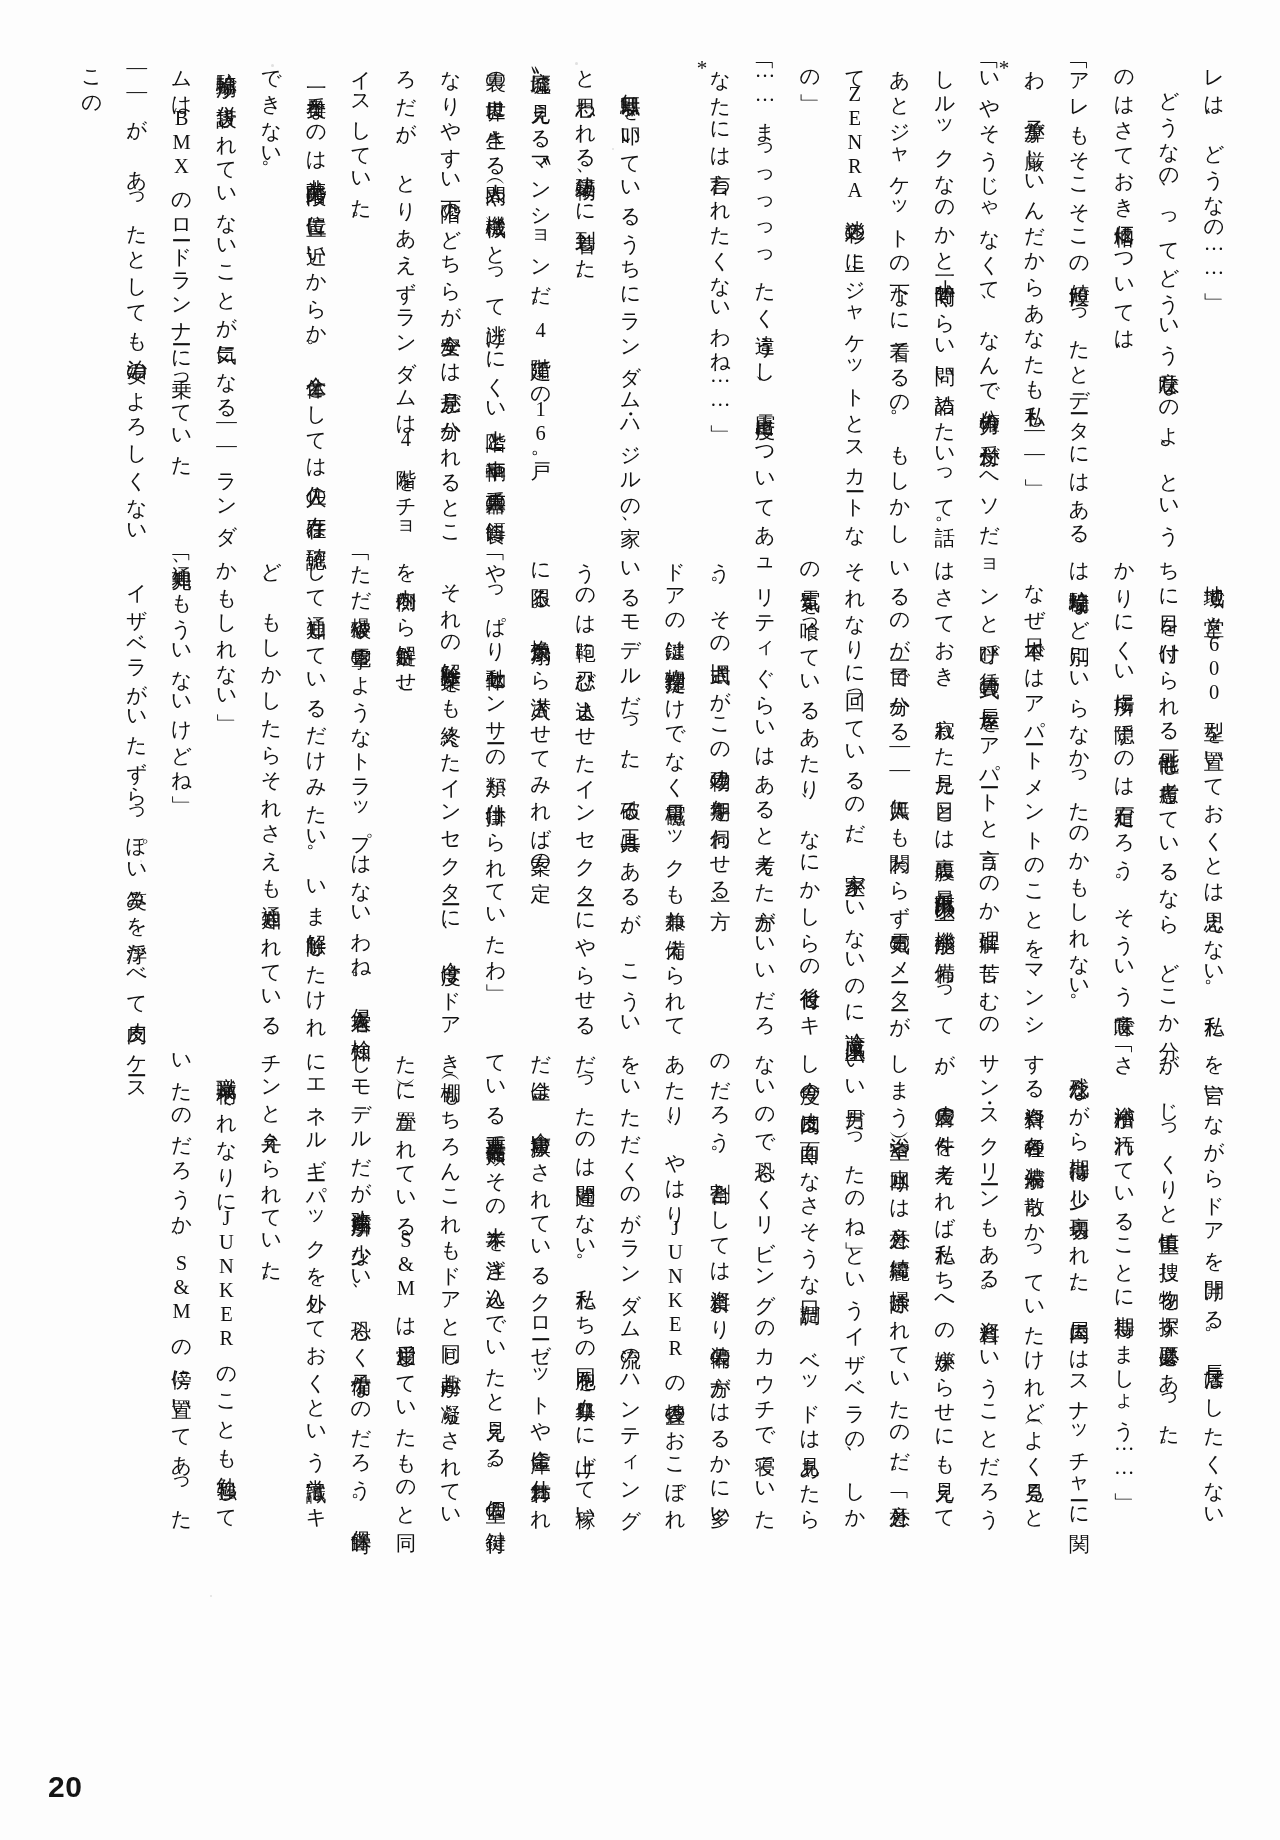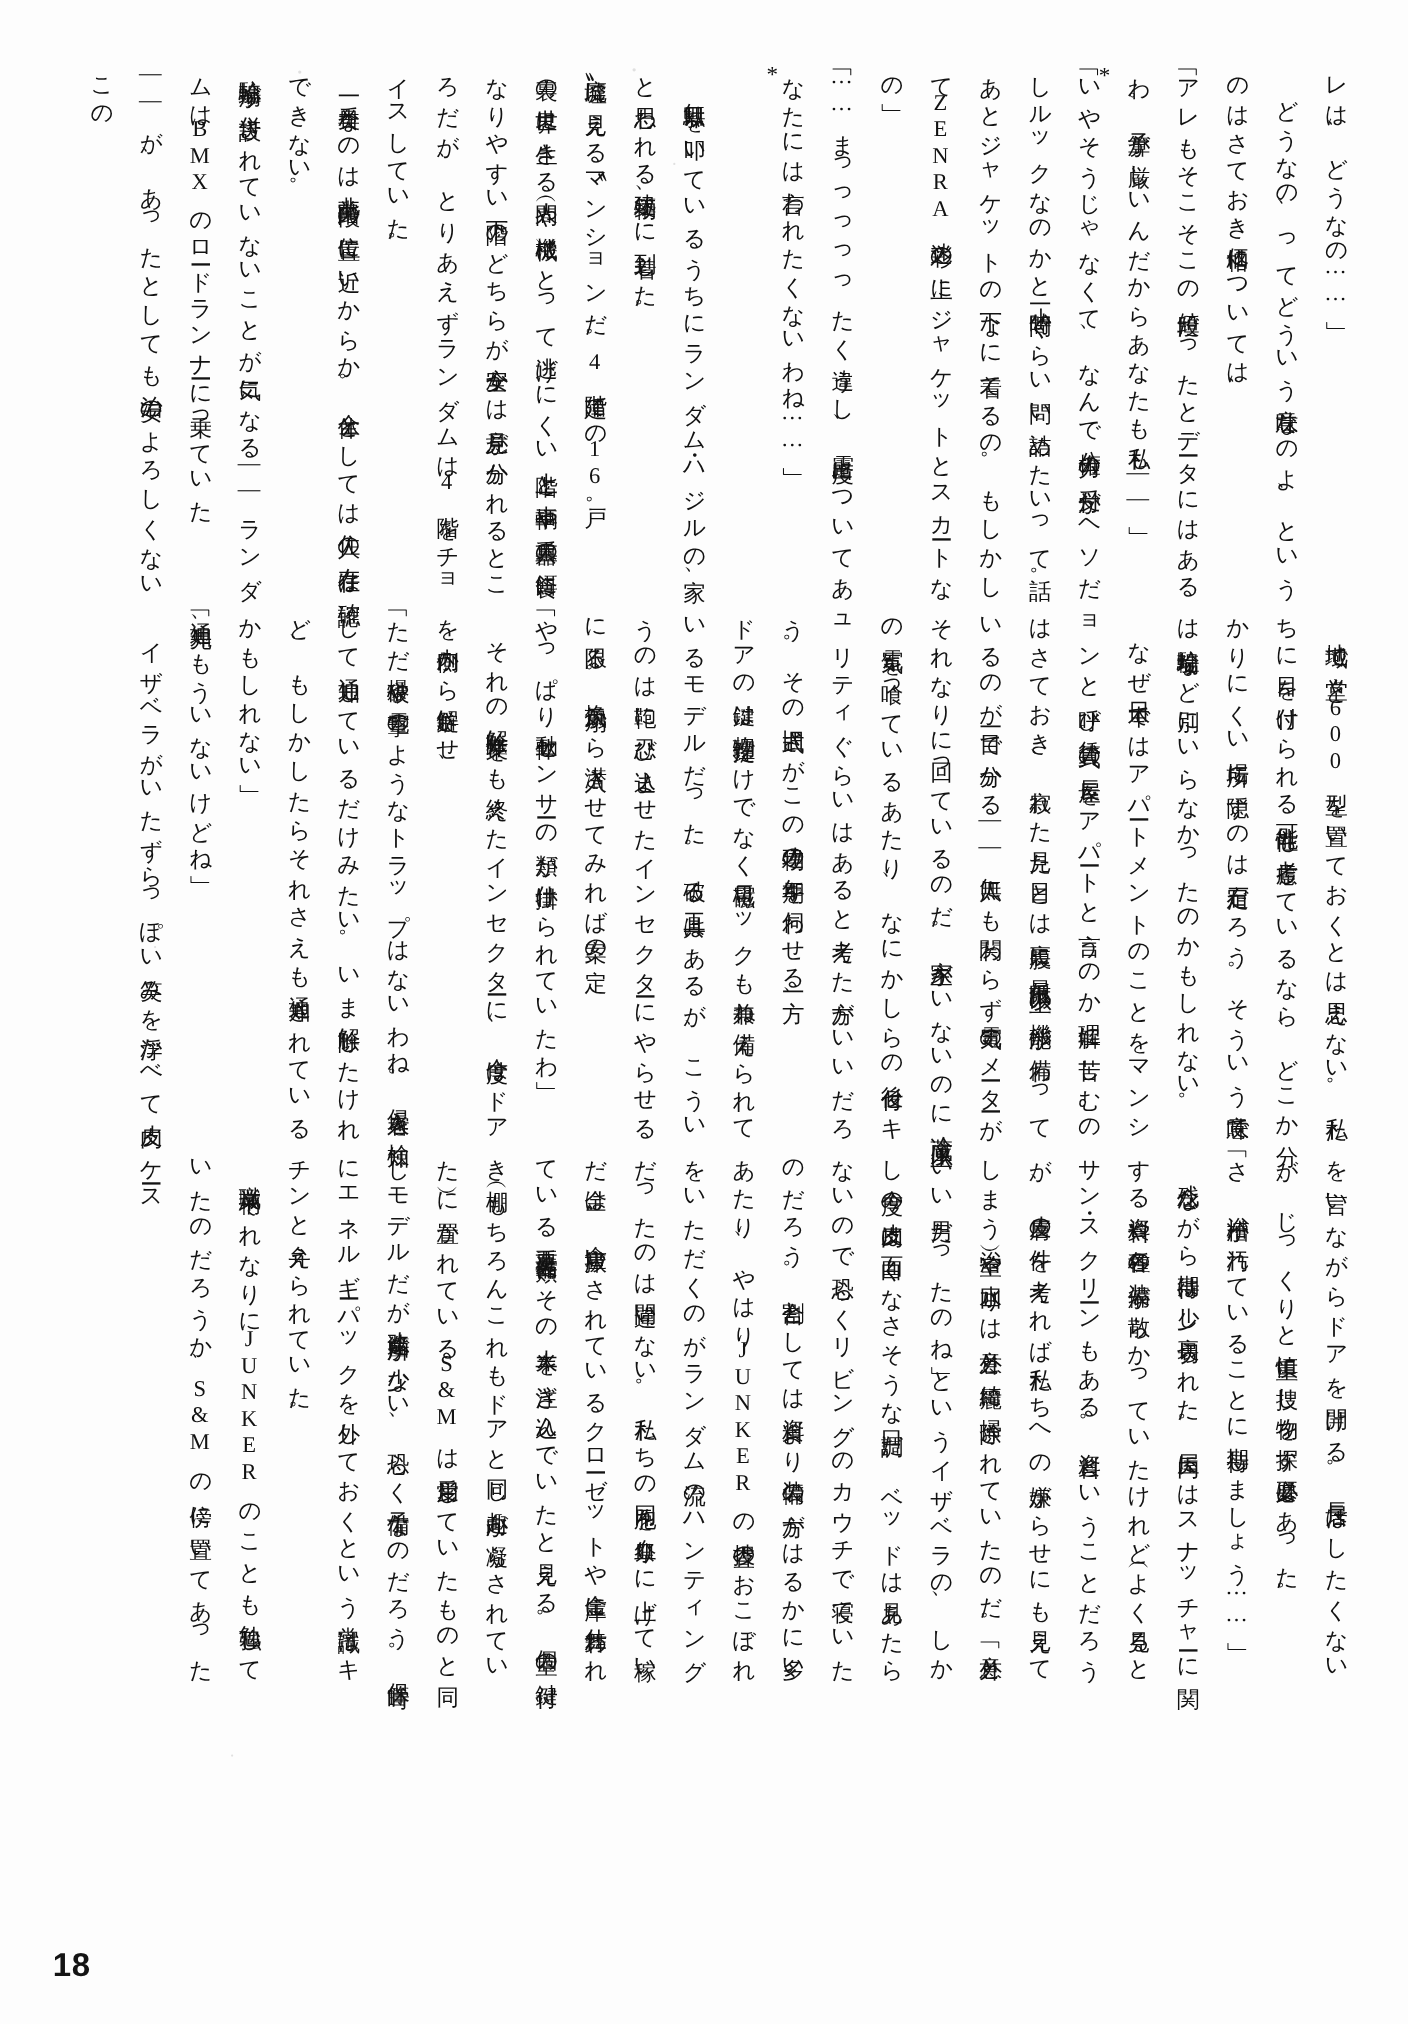--- a/index.html
+++ b/index.html
@@ -140,20 +140,20 @@
     <p class="ind">イザベラがいたずらっぽい笑みを浮かべて皮肉</p>
   </div>
 
   <div class="vblock" id="block-c">
     <p>を言いながらドアを開ける。長居はしたくないが、じっくりと慎重に捜し物を探す必要はあった。</p>
     <p>「さ、浴槽が汚れていることに期待しましょう……」</p>
     <p class="ind">残念ながら期待は少し裏切られた。屋内にはスナッチャーに関する資料や各種の装備が散らかっていたけれど（よく見るとサン・スクリーンもある。資料ということだろうが、皮膚の件を考えれば私たちへの嫌がらせにも見えてしまう）浴室や水回りは意外と綺麗に掃除されていたのだ。「意外といい男だったのね」というイザベラの、しかし今度の皮肉は面白くなさそうな口調だ。ベッドは見あたらないので恐らくリビングのカウチで寝ていたのだろう。割合としては資料より装備の方がはるかに多いあたり、やはりJUNKERの捜査のおこぼれをいただくのがランダム流のハンティングだったのは間違いない。私たちの同胞を血祭りに上げて稼いだ金は、倉庫扱いされているクローゼットや金庫に仕舞われている重要装備類にその大半を注ぎ込んでいたと見える。個室の鍵付き棚（もちろんこれもドアと同じ趣向が凝らされていた）に置かれているS&amp;Mは愛用していたものと同じモデルだが改造箇所が少ない、恐らく予備なのだろう。保管時にエネルギーパックを外しておくという常識はキチンと弁えられていた。</p>
     <p class="ind">職業柄それなりにJUNKERのことも勉強していたのだろうか、S&amp;Mの傍に置いてあったケース</p>
   </div>
 
-  <div id="page-number">18</div>
+  <div id="page-number">20</div>
 
   <div class="speck" style="left:575px;top:62px;width:3px;height:3px;"></div>
   <div class="speck" style="left:271px;top:64px;width:3px;height:3px;"></div>
   <div class="speck" style="left:612px;top:148px;width:2px;height:2px;"></div>
   <div class="speck" style="left:140px;top:860px;width:2px;height:2px;"></div>
   <div class="speck" style="left:210px;top:1595px;width:2px;height:2px;"></div>
 </div>
 
 </body></html>

